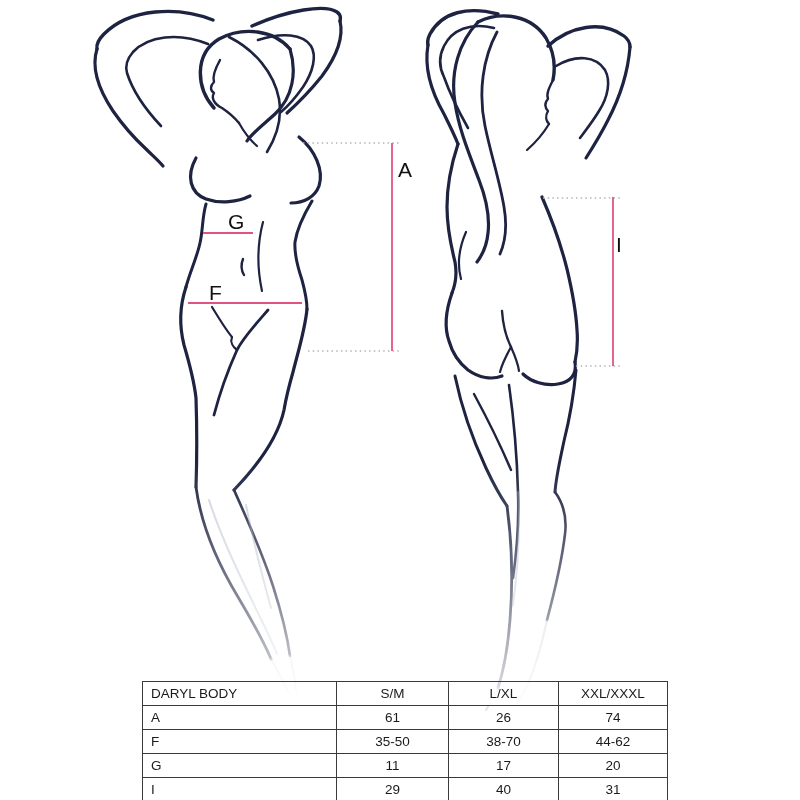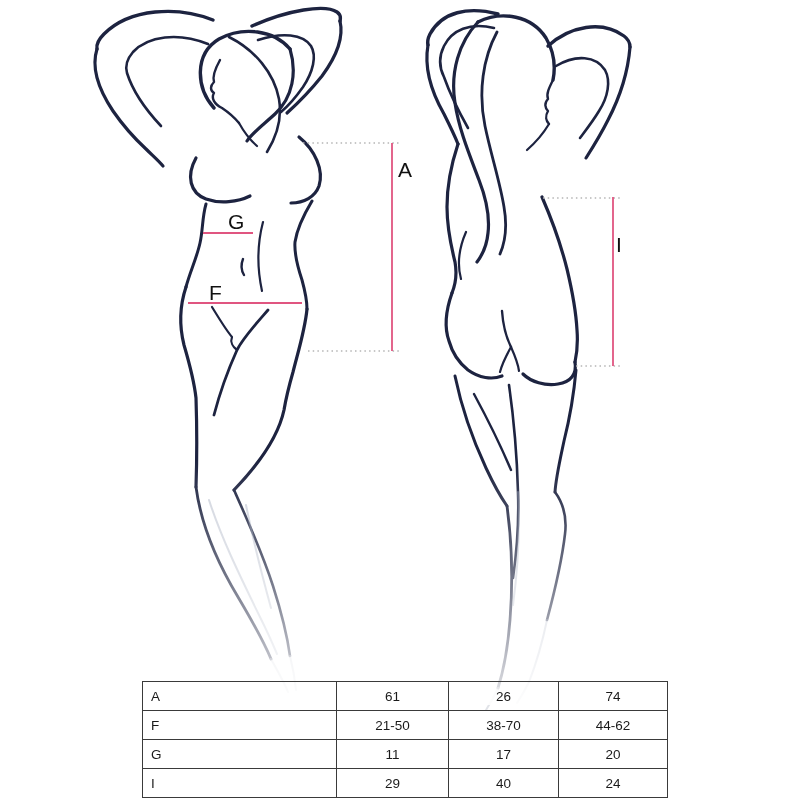--- a/index.html
+++ b/index.html
@@ -136,39 +136,45 @@
 
   <table class="size">
     <colgroup>
         <col class="c0">
         <col class="c1">
         <col class="c2">
         <col class="c3">
       </colgroup>
     <tbody>
       <tr>
+        <td class="lbl">DARYL BODY</td>
+        <td class="val">S/M</td>
+        <td class="val">L/XL</td>
+        <td class="val">XXL/XXXL</td>
+      </tr>
+      <tr>
         <td class="lbl">A</td>
         <td class="val">61</td>
         <td class="val">26</td>
         <td class="val">74</td>
       </tr>
       <tr>
         <td class="lbl">F</td>
-        <td class="val">21-50</td>
+        <td class="val">35-50</td>
         <td class="val">38-70</td>
         <td class="val">44-62</td>
       </tr>
       <tr>
         <td class="lbl">G</td>
         <td class="val">11</td>
         <td class="val">17</td>
         <td class="val">20</td>
       </tr>
       <tr>
         <td class="lbl">I</td>
         <td class="val">29</td>
         <td class="val">40</td>
-        <td class="val">24</td>
+        <td class="val">31</td>
       </tr>
     </tbody>
   </table>
 
 </div>
 
 </body></html>

